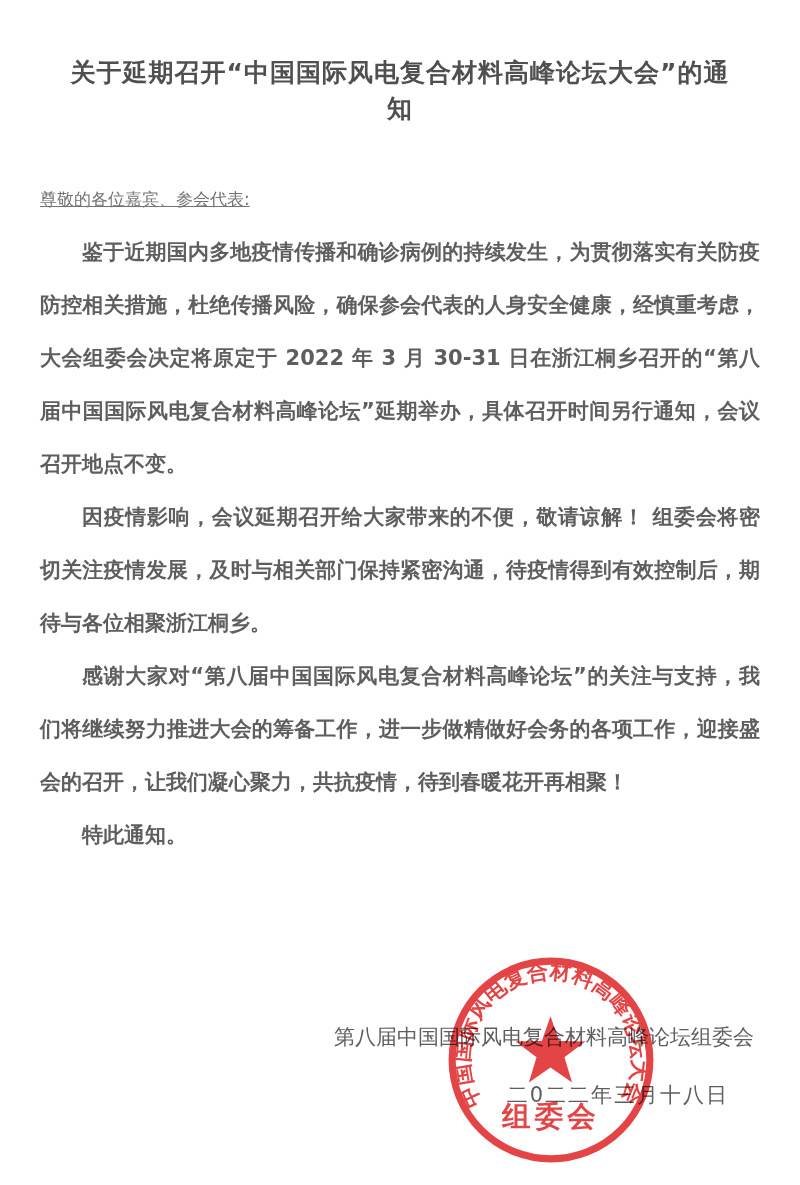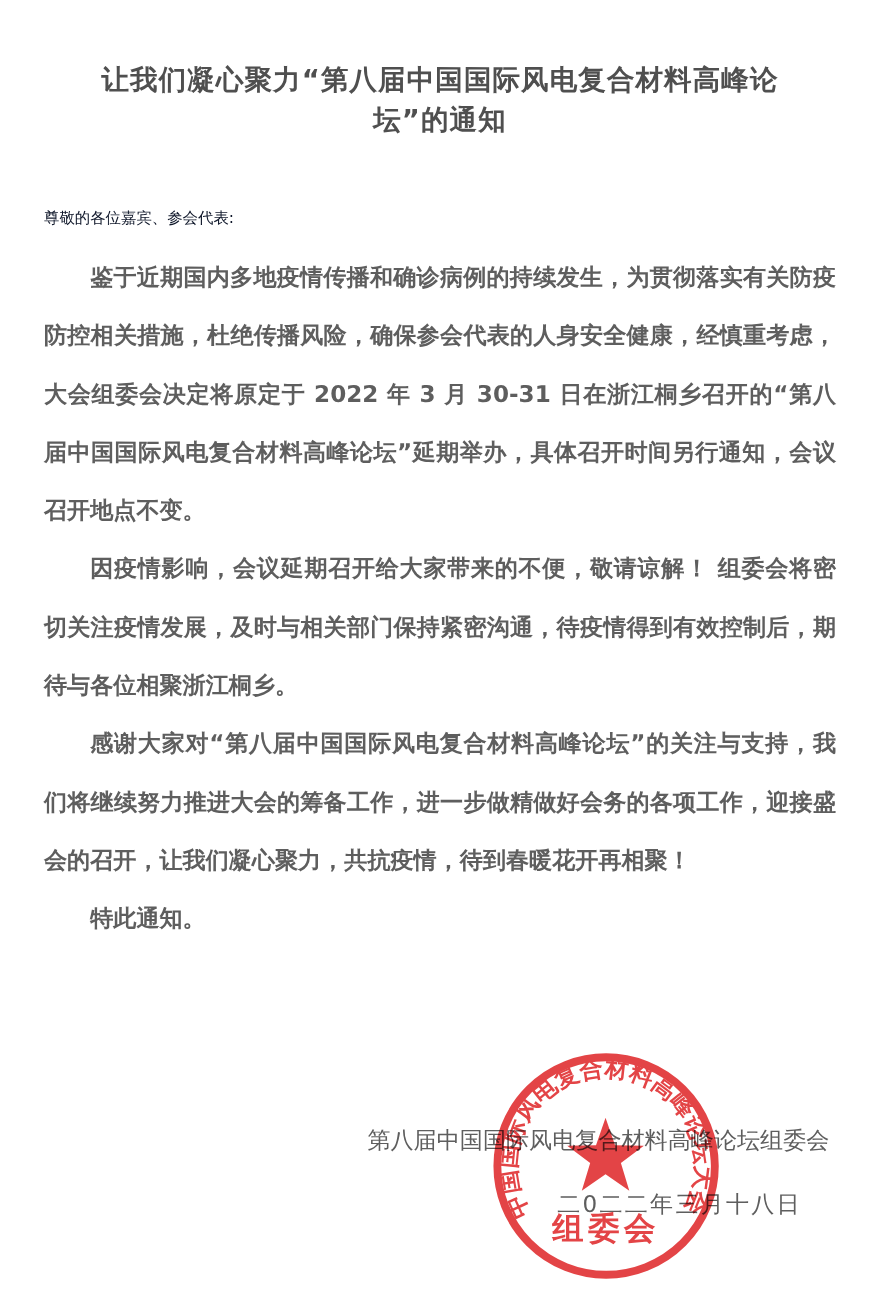--- a/index.html
+++ b/index.html
@@ -17,23 +17,24 @@
     margin: 55px 58px 0;
     text-align: center;
     font-size: 25px;
     font-weight: 700;
     line-height: 36px;
     letter-spacing: 1px;
     color: #4f4f4f;
   }
   .salutation {
     margin: 46px 40px 0;
-    font-size: 14px;
+    font-size: 17px;
     line-height: 53px;
-    color: #0f172a;
+    color: #737373;
+    text-decoration: underline;
   }
   .body-text p {
     margin: 0 40px;
     font-size: 21px;
     line-height: 53px;
     text-indent: 2em;
     text-align: justify;
     text-justify: inter-character;
     color: #5e5e5e;
     font-weight: bold;
@@ -76,21 +77,21 @@
     font-size: 28px;
     font-weight: 700;
     letter-spacing: 4px;
   }
 </style>
 </head>
 <body>
 
 <div class="page">
 
-  <h1 class="title">让我们凝心聚力“第八届中国国际风电复合材料高峰论坛”的通知</h1>
+  <h1 class="title">关于延期召开“中国国际风电复合材料高峰论坛大会”的通知</h1>
 
   <p class="salutation">尊敬的各位嘉宾、参会代表:</p>
 
   <div class="body-text">
 
   <p>鉴于近期国内多地疫情传播和确诊病例的持续发生，为贯彻落实有关防疫防控相关措施，杜绝传播风险，确保参会代表的人身安全健康，经慎重考虑，大会组委会决定将原定于 2022 年 3 月 30-31 日在浙江桐乡召开的“第八届中国国际风电复合材料高峰论坛”延期举办，具体召开时间另行通知，会议召开地点不变。</p>
       <p>因疫情影响，会议延期召开给大家带来的不便，敬请谅解！ 组委会将密切关注疫情发展，及时与相关部门保持紧密沟通，待疫情得到有效控制后，期待与各位相聚浙江桐乡。</p>
       <p>感谢大家对“第八届中国国际风电复合材料高峰论坛”的关注与支持，我们将继续努力推进大会的筹备工作，进一步做精做好会务的各项工作，迎接盛会的召开，让我们凝心聚力，共抗疫情，待到春暖花开再相聚！</p>
       <p>特此通知。</p>
     </div>

